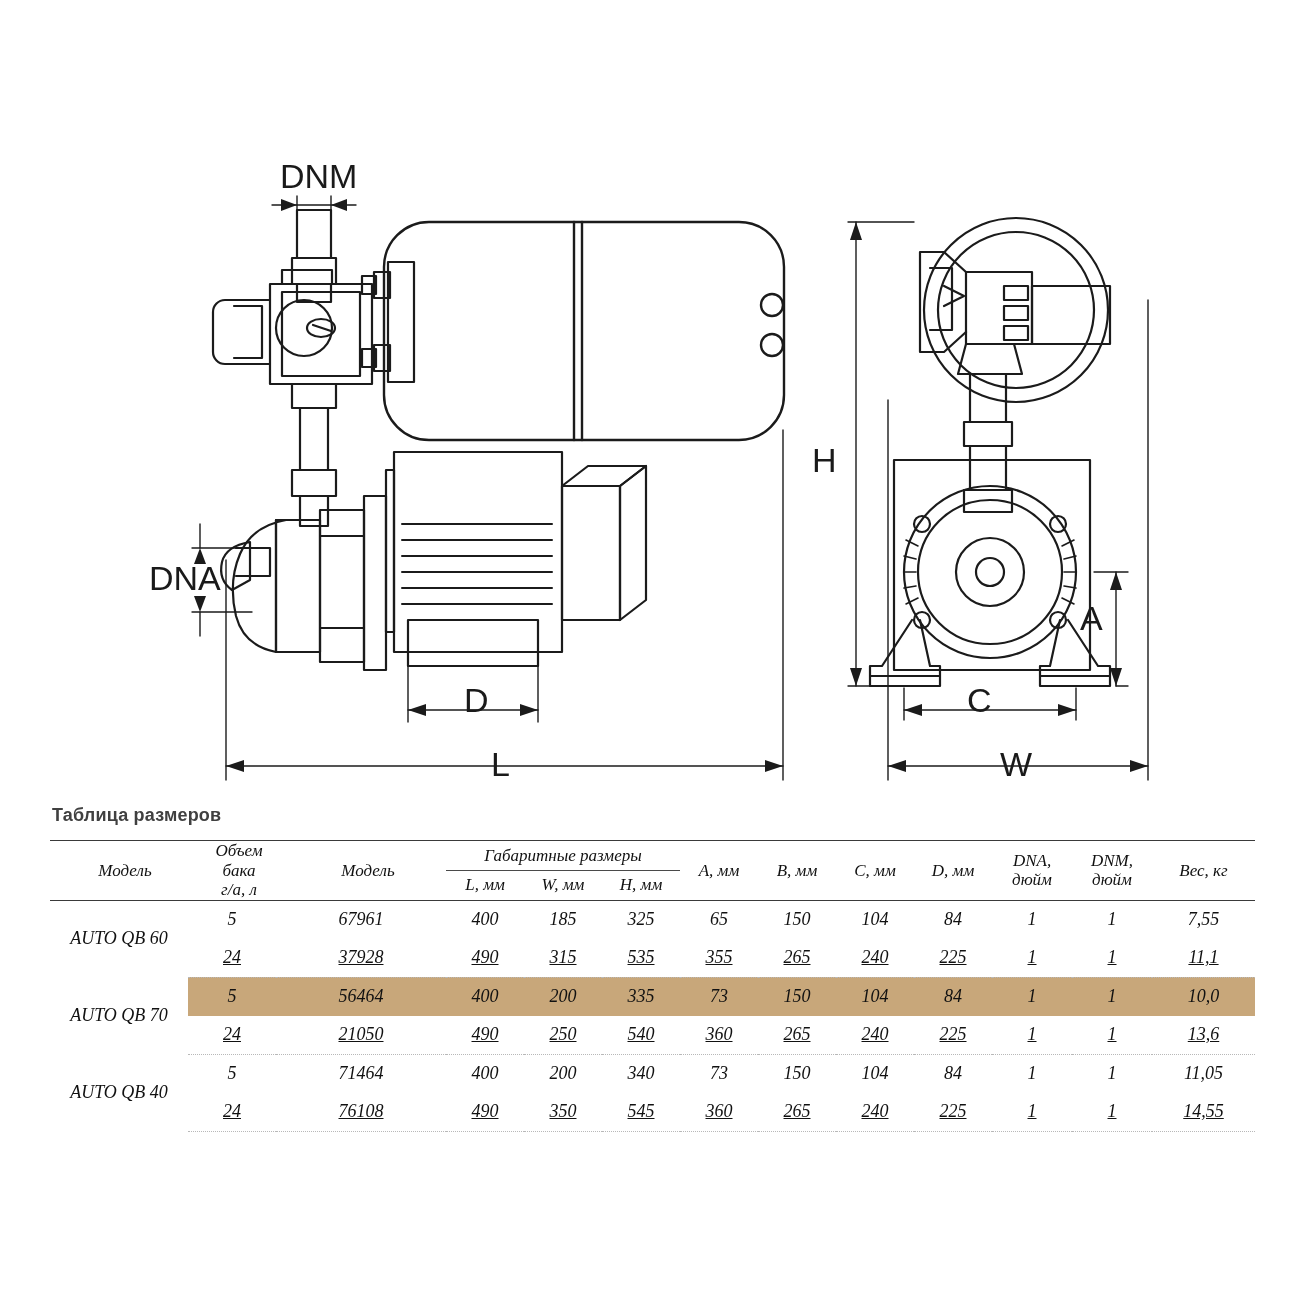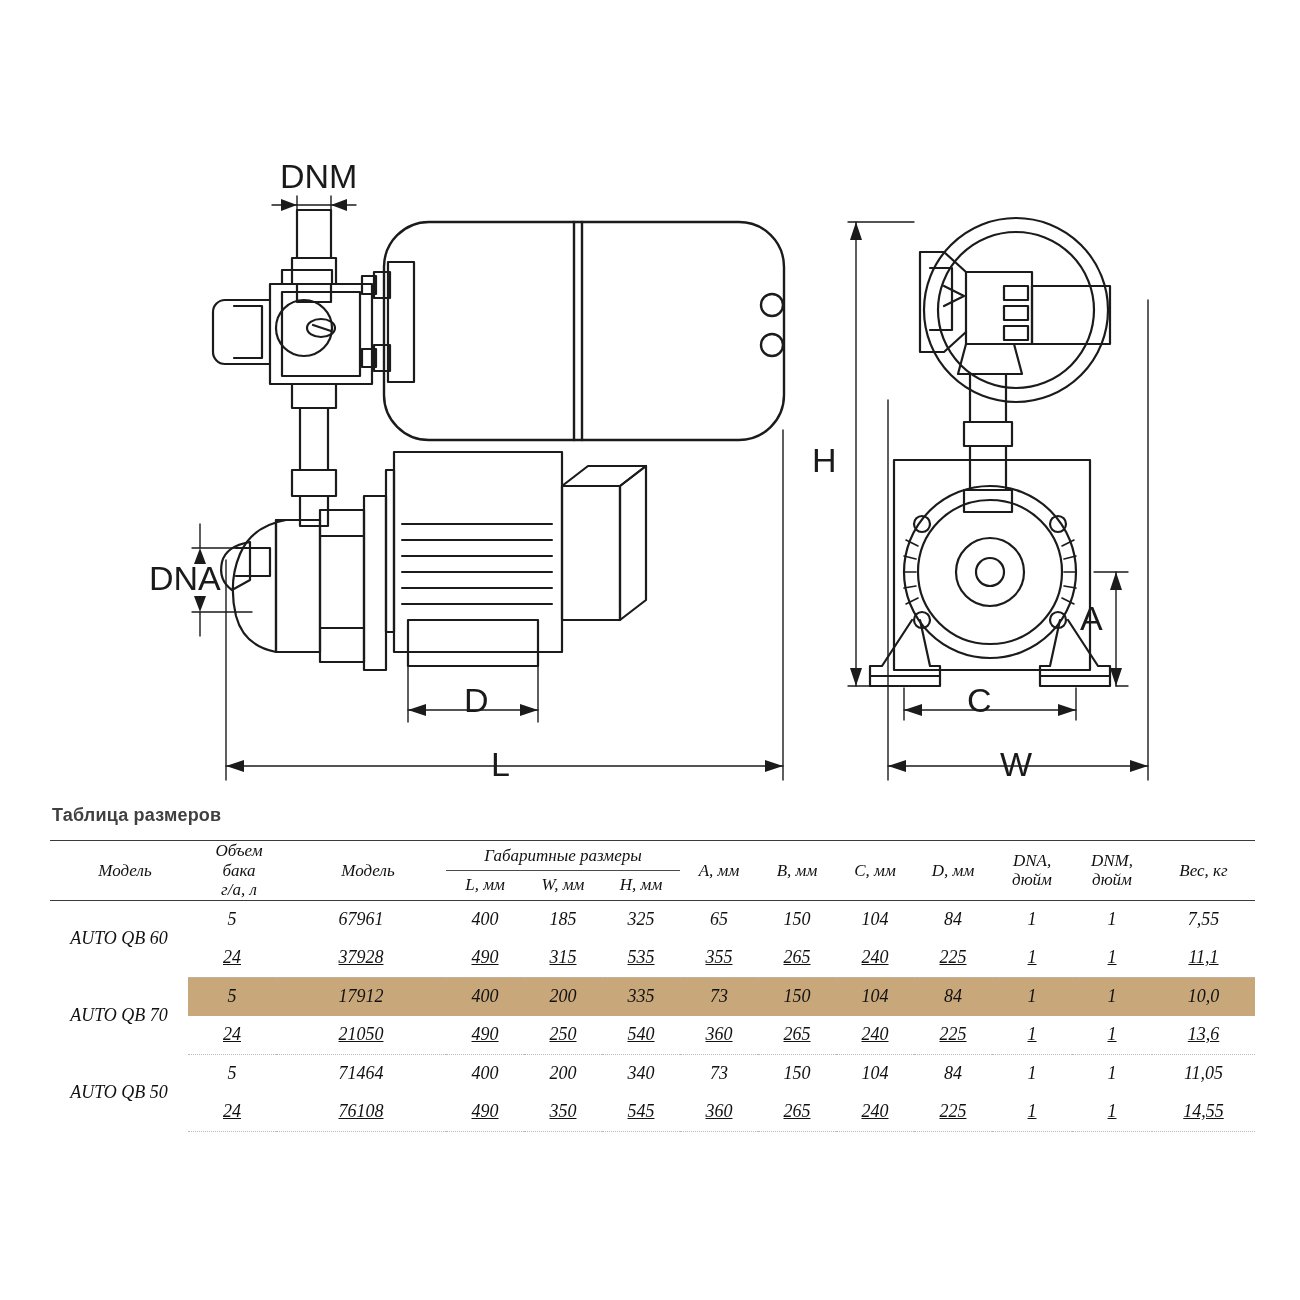--- a/index.html
+++ b/index.html
@@ -371,21 +371,21 @@
       <td class="dashed">240</td>
       <td class="dashed">225</td>
       <td class="dashed">1</td>
       <td class="dashed">1</td>
       <td class="dashed">11,1</td>
     </tr>
 
     <tr class="data">
       <td class="model" rowspan="2">AUTO QB 70</td>
       <td class="hl cell-left">5</td>
-      <td class="hl cell-left">17912</td>
+      <td class="hl cell-left">56464</td>
       <td class="hl">400</td>
       <td class="hl">200</td>
       <td class="hl">335</td>
       <td class="hl">73</td>
       <td class="hl">150</td>
       <td class="hl">104</td>
       <td class="hl">84</td>
       <td class="hl">1</td>
       <td class="hl">1</td>
       <td class="hl">10,0</td>
@@ -399,21 +399,21 @@
       <td class="dashed">360</td>
       <td class="dashed">265</td>
       <td class="dashed">240</td>
       <td class="dashed">225</td>
       <td class="dashed">1</td>
       <td class="dashed">1</td>
       <td class="dashed">13,6</td>
     </tr>
 
     <tr class="data">
-      <td class="model" rowspan="2">AUTO QB 50</td>
+      <td class="model" rowspan="2">AUTO QB 40</td>
       <td class="cell-left">5</td>
       <td class="cell-left">71464</td>
       <td>400</td>
       <td>200</td>
       <td>340</td>
       <td>73</td>
       <td>150</td>
       <td>104</td>
       <td>84</td>
       <td>1</td>

